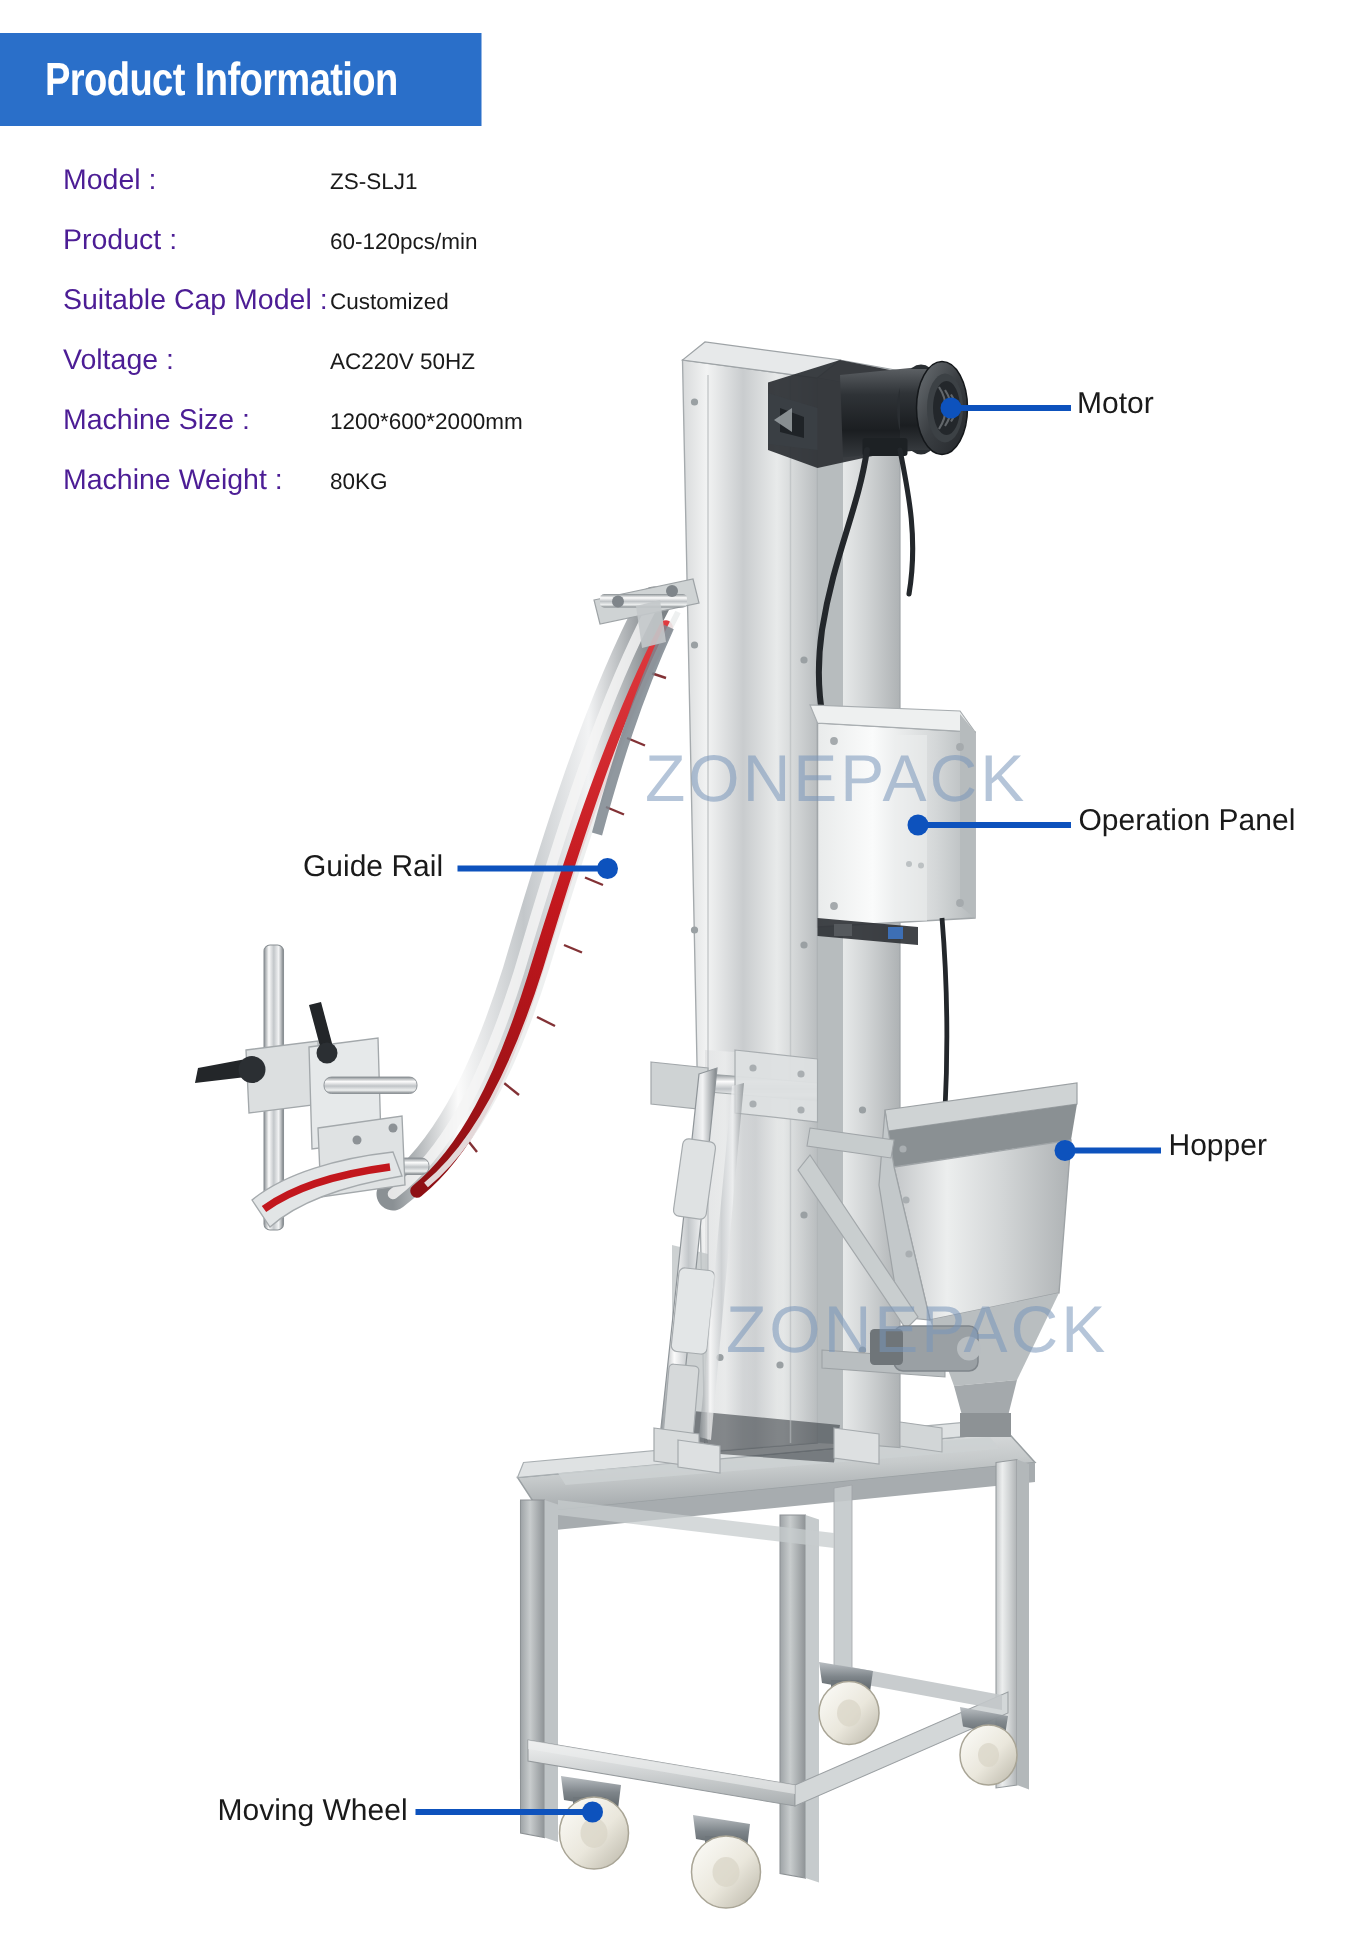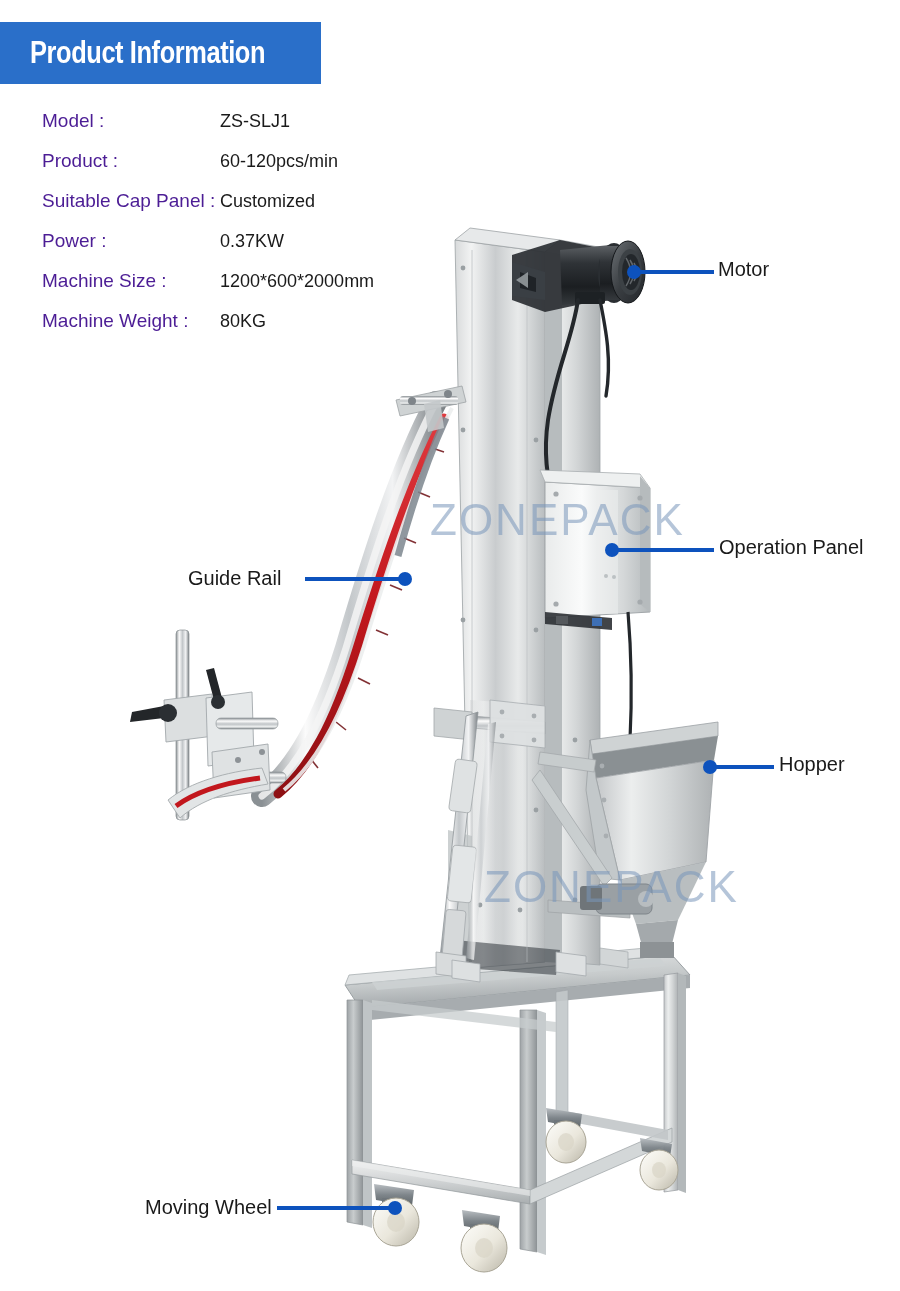--- a/index.html
+++ b/index.html
@@ -51,21 +51,21 @@
     align-items: baseline;
     height: 40px;
   }
   .spec-label {
     width: 178px;
     font-size: 19px;
     color: #4c1d95;
     white-space: nowrap;
   }
   .spec-value {
-    font-size: 18px;
+    font-size: 15px;
     color: #1a1a1a;
     white-space: nowrap;
   }
 
   
   #photo-stage {
     position: absolute;
     left: 0;
     top: 0;
     width: 900px;
@@ -446,26 +446,26 @@
 <div id="spec-table">
   <div class="spec-row">
     <span class="spec-label">Model :</span>
     <span class="spec-value">ZS-SLJ1</span>
   </div>
   <div class="spec-row">
     <span class="spec-label">Product :</span>
     <span class="spec-value">60-120pcs/min</span>
   </div>
   <div class="spec-row">
-    <span class="spec-label">Suitable Cap Panel :</span>
+    <span class="spec-label">Suitable Cap Model :</span>
     <span class="spec-value">Customized</span>
   </div>
   <div class="spec-row">
-    <span class="spec-label">Power :</span>
-    <span class="spec-value">0.37KW</span>
+    <span class="spec-label">Voltage :</span>
+    <span class="spec-value">AC220V 50HZ</span>
   </div>
   <div class="spec-row">
     <span class="spec-label">Machine Size :</span>
     <span class="spec-value">1200*600*2000mm</span>
   </div>
   <div class="spec-row">
     <span class="spec-label">Machine Weight :</span>
     <span class="spec-value">80KG</span>
   </div>
 </div>
@@ -475,19 +475,19 @@
 <div class="callout-label" style="left:718px; top:258px;">Motor</div>
 
 <div class="callout-dot" style="left:605px; top:543px;"></div>
 <div class="callout-line" style="left:614px; top:548px; width:100px;"></div>
 <div class="callout-label" style="left:719px; top:536px;">Operation Panel</div>
 
 <div class="callout-dot" style="left:703px; top:760px;"></div>
 <div class="callout-line" style="left:712px; top:765px; width:62px;"></div>
 <div class="callout-label" style="left:779px; top:753px;">Hopper</div>
 
-<div class="callout-label" style="left:188px; top:567px;text-align:right;">Guide Rail</div>
+<div class="callout-label" style="left:202px; top:567px;text-align:right;">Guide Rail</div>
 <div class="callout-line" style="left:305px; top:577px; width:96px;"></div>
 <div class="callout-dot" style="left:398px; top:572px;"></div>
 
 <div class="callout-label" style="left:145px; top:1196px;">Moving Wheel</div>
 <div class="callout-line" style="left:277px; top:1206px; width:114px;"></div>
 <div class="callout-dot" style="left:388px; top:1201px;"></div>
 
 </body></html>

